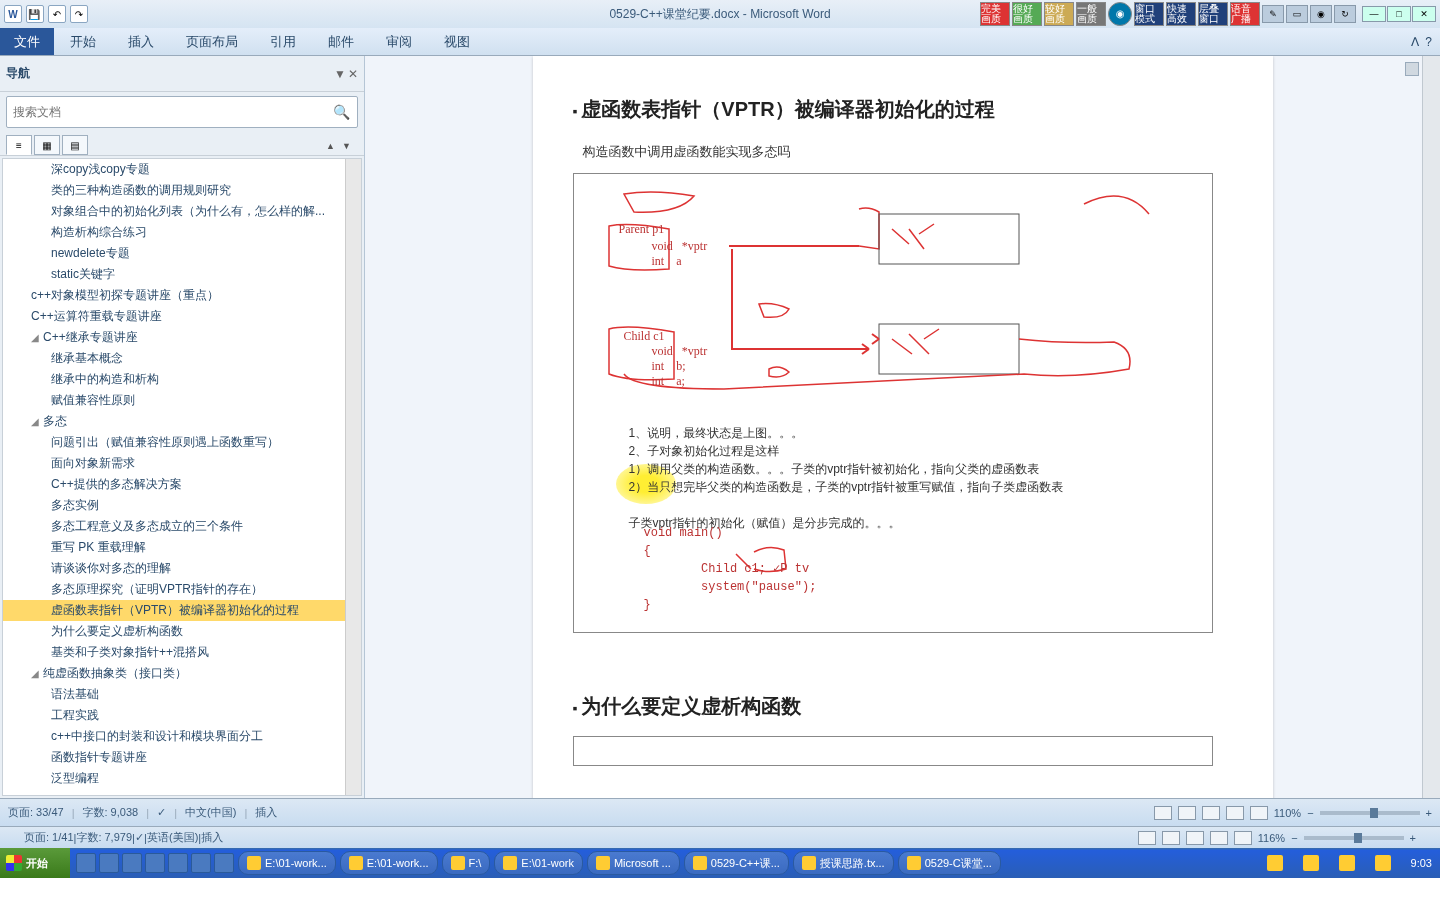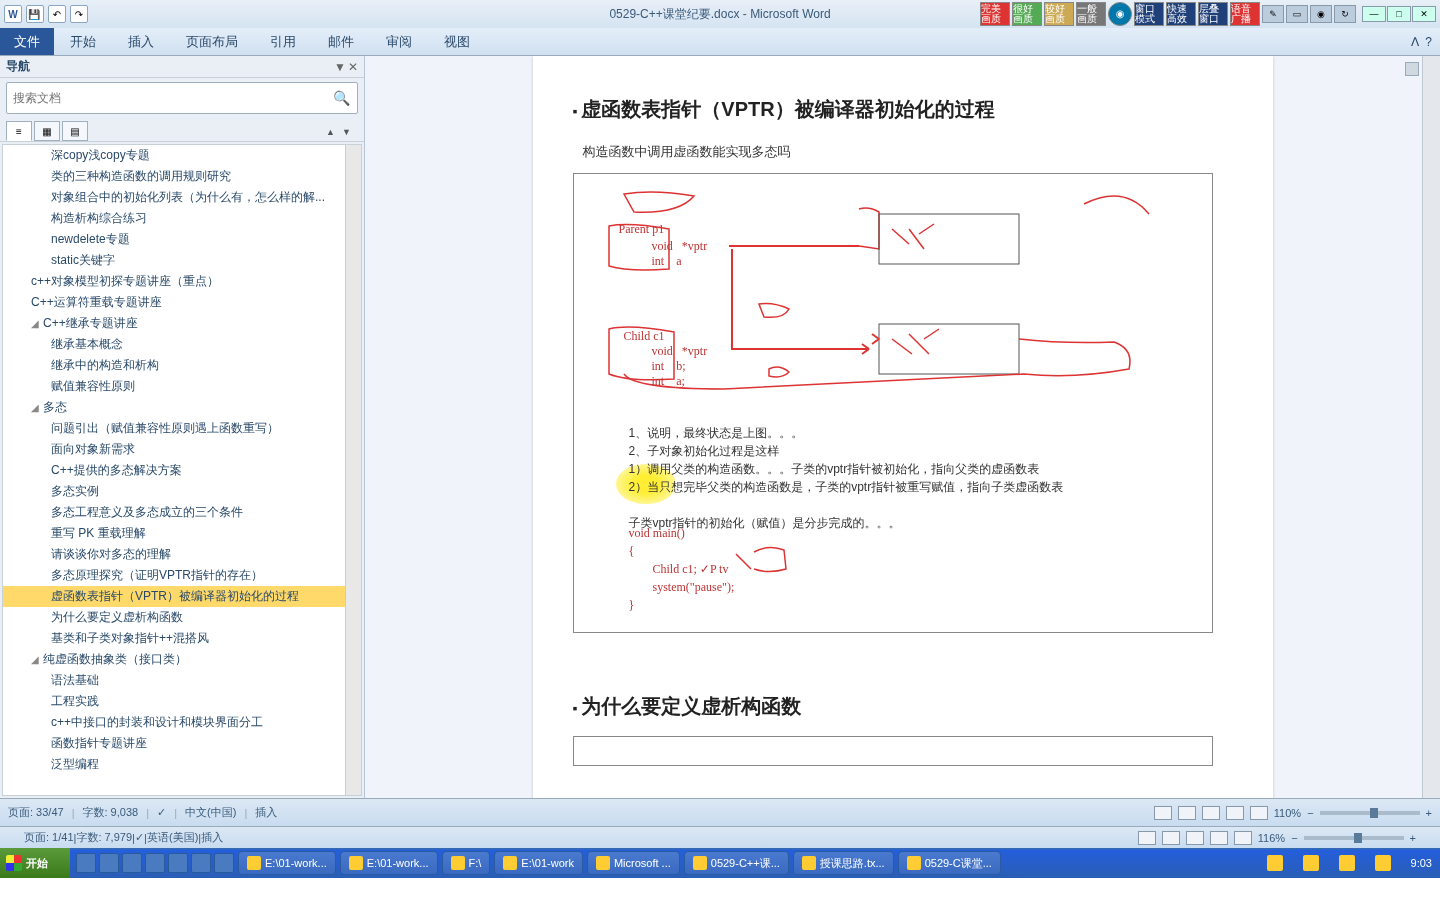--- a/index.html
+++ b/index.html
@@ -22,21 +22,21 @@
 .ribbon { height:28px; background:linear-gradient(#e4eefa,#d0e0f0); border-bottom:1px solid #9ab; display:flex; align-items:stretch; }
 .file-tab { width:54px; background:#2a579a; color:#fff; display:flex; align-items:center; justify-content:center; font-size:13px; }
 .rtab { padding:0 16px; display:flex; align-items:center; color:#2a4a6a; font-size:13px; cursor:default; }
 .help-btn { margin-left:auto; display:flex; align-items:center; gap:6px; padding-right:8px; color:#2a4a6a; }
 
 
 .workspace { height:742px; display:flex; position:relative; }
 
 
 .navpane { width:365px; background:#e9eff5; border-right:1px solid #b5c5d5; display:flex; flex-direction:column; }
-.nav-header { height:22px; padding:2px 6px; display:flex; align-items:center; justify-content:space-between; border-bottom:1px solid #c8d0d8; }
+.nav-header { height:36px; padding:2px 6px; display:flex; align-items:center; justify-content:space-between; border-bottom:1px solid #c8d0d8; }
 .nav-title { color:#2a4a6a; font-weight:bold; }
 .nav-close { color:#666; font-size:12px; display:flex; gap:2px; }
 .nav-search { height:32px; margin:4px 6px; border:1px solid #a0b0c0; background:#fff; border-radius:2px; display:flex; align-items:center; padding:0 6px; }
 .nav-search input { border:none; flex:1; outline:none; font-size:12px; }
 .nav-search-icon { color:#c90; font-size:14px; }
 .nav-tabs { height:24px; display:flex; padding-left:6px; gap:2px; border-bottom:1px solid #c8d0d8; align-items:flex-end; }
 .nav-tab { width:26px; height:20px; border:1px solid #a0b0c0; background:#f4f8fc; display:flex; align-items:center; justify-content:center; font-size:10px; }
 .nav-tab.active { background:#fff; border-bottom:1px solid #fff; }
 .nav-tab-spacer { flex:1; }
 .nav-arrows { display:flex; gap:2px; padding-right:8px; }
@@ -77,21 +77,21 @@
 .zoom-thumb { position:absolute; left:50%; top:-3px; width:8px; height:10px; background:#5a7a9a; }
 
 .status2 { height:22px; background:linear-gradient(#dce8f4,#c8dcf0); border-top:1px solid #9ab; display:flex; align-items:center; padding:0 24px; font-size:11px; color:#3a5a7a; }
 
 
 .taskbar { height:30px; background:linear-gradient(#3a6ea5,#245edb 8%,#2a5eb5); display:flex; align-items:center; font-size:11px; color:#fff; }
 .start { width:70px; height:30px; background:linear-gradient(#5a9a3a,#3a7a1a); display:flex; align-items:center; gap:4px; padding-left:6px; font-weight:bold; }
 .start-flag { width:16px; height:16px; background:conic-gradient(#e33 0 25%,#3a3 0 50%,#33e 0 75%,#ee3 0); border-radius:2px; }
 .ql { display:flex; gap:3px; margin-left:6px; }
 .ql-ico { width:20px; height:20px; background:#4a7ac0; border:1px solid #2a5a9a; border-radius:2px; }
-.task { height:24px; margin-left:4px; padding:0 8px; background:linear-gradient(#4a7ad0,#3a6ac0); border:1px solid #2a5aa0; border-radius:4px; display:flex; align-items:center; gap:4px; max-width:120px; overflow:hidden; white-space:nowrap; }
+.task { height:24px; margin-left:4px; padding:0 8px; background:linear-gradient(#4a7ad0,#3a6ac0); border:1px solid #2a5aa0; border-radius:10px; display:flex; align-items:center; gap:4px; max-width:120px; overflow:hidden; white-space:nowrap; }
 .task-ico { width:14px; height:14px; background:#fc3; border-radius:2px; flex-shrink:0; }
 .tray { margin-left:auto; display:flex; align-items:center; gap:20px; padding-right:8px; }
 .tray-ico { width:16px; height:16px; background:#fc3; border-radius:2px; }
 .clock { color:#fff; font-size:11px; }
 </style>
 </head>
 <body>
 
 <div class="titlebar">
   <div class="qat">
@@ -304,21 +304,21 @@
 int    a;</div>
           <div class="highlight-circle" style="left:42px;top:290px;"></div>
           <div class="dtextblk" style="left:55px;top:250px;">
             <div>1、说明，最终状态是上图。。。</div>
             <div>2、子对象初始化过程是这样</div>
             <div>1）调用父类的构造函数。。。子类的vptr指针被初始化，指向父类的虚函数表</div>
             <div>2）当只想完毕父类的构造函数是，子类的vptr指针被重写赋值，指向子类虚函数表</div>
             <br>
             <div><span>子类vptr指针的初始化（赋值）是分步完成的。。。</span></div>
           </div>
-          <div class="dtextblk dtextred" style="left:55px;top:350px;white-space:pre;font-family:Liberation Serif, serif;">void main()
+          <div class="dtextblk dtextred" style="left:70px;top:350px;white-space:pre;font-family:Liberation Mono, monospace;">void main()
 {
         Child c1; ✓P tv
         system("pause");
 }</div>
         </div>
         <div class="page2-title">为什么要定义虚析构函数</div>
         <div style="width:640px;height:30px;border:1px solid #888;margin-top:16px;"></div>
       </div>
     </div>
     <div class="doc-right-scroll"></div>

